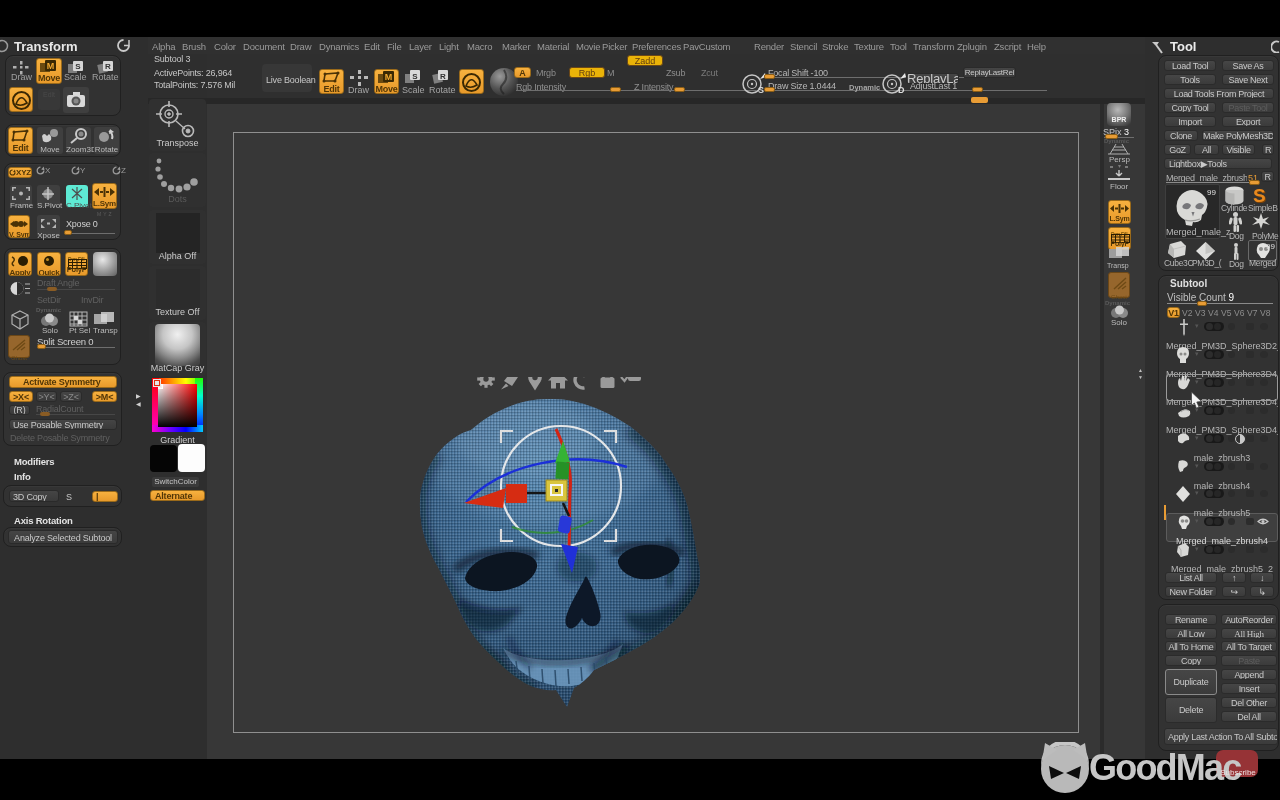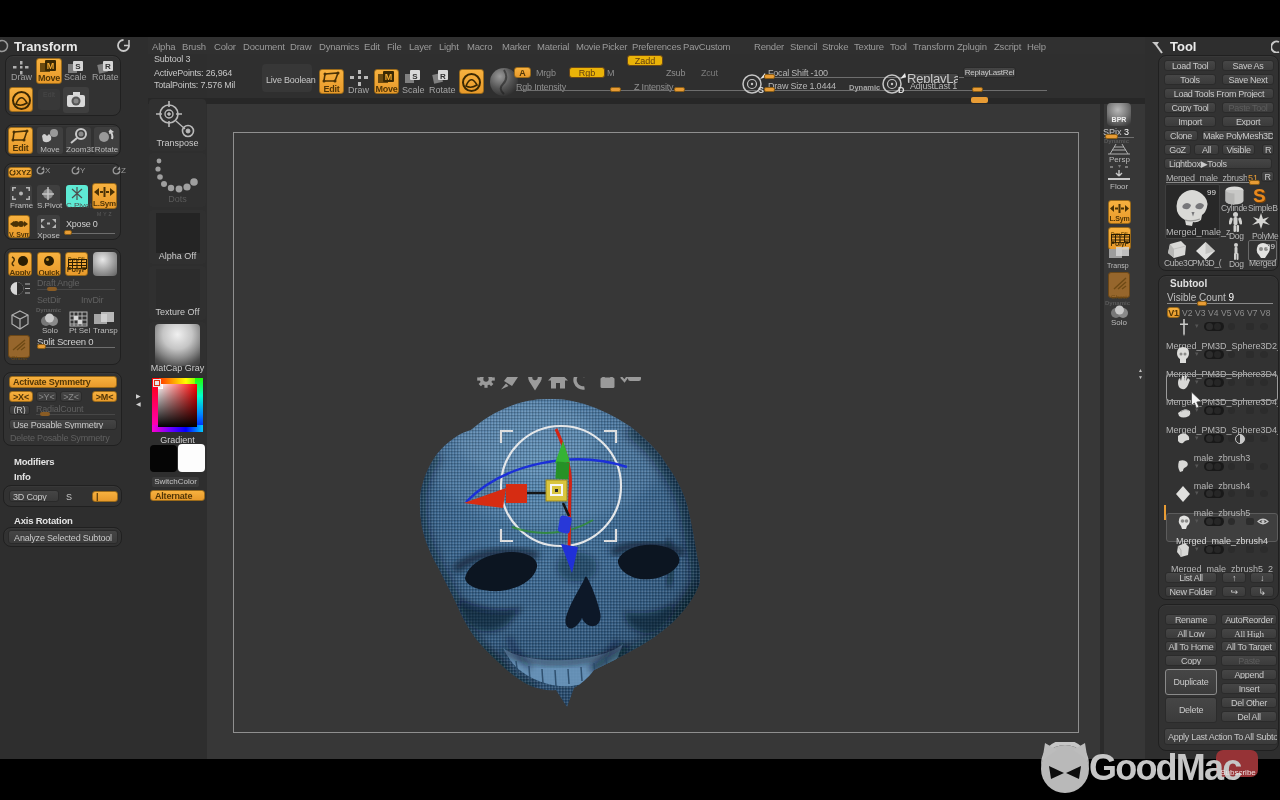--- a/index.html
+++ b/index.html
@@ -474,21 +474,21 @@
         <rect x="8" y="1" width="13" height="10" fill="#d9d9d9" opacity="0.8"></rect>
       </svg>
 <div class="abs" style="left:93px;top:289px;font-size:8px;color:#bdbdbd">Transp</div>
 <div class="wtxt" style="left:37px;top:299px;font-weight:normal;color:#d0d0d0">Split Screen 0</div>
 <div class="track" style="left:37px;top:310px;width:78px"></div>
 <div class="hdl" style="left:37px;top:307px;width:9px"></div>
 <div class="abs" style="left:8px;top:298px;width:22px;height:23px;background:#96662c;border:1px solid #6b4717;border-radius:3px"><svg width="14" height="12" style="margin:3px">
           <path d="M1 11 L13 1 M5 11 L13 4 M9 11 L13 8" stroke="#6e4a15" stroke-width="1.4"></path>
         </svg><div style="font-size:6px;color:#6e4a15;text-align:center;margin-top:-3px">Ghost</div></div>
 <div class="grp" style="left:3px;top:335px;width:119px;height:74px"></div>
-<div class="obtn" style="left:9px;top:339px;width:108px;height:12px;text-align:left;padding-left:3px;font-weight:bold">Activate Symmetry</div>
+<div class="obtn" style="left:9px;top:339px;width:108px;height:12px;text-align:left;padding-left:13px;font-weight:bold">Activate Symmetry</div>
 <div class="obtn" style="left:9px;top:354px;width:24px;height:11px;font-weight:bold">&gt;X&lt;</div>
 <div class="btn" style="left:36px;top:354px;width:21px;height:11px;color:#8a8a8a">&gt;Y&lt;</div>
 <div class="btn" style="left:60px;top:354px;width:22px;height:11px;color:#8a8a8a">&gt;Z&lt;</div>
 <div class="obtn" style="left:92px;top:354px;width:25px;height:11px;font-weight:bold">&gt;M&lt;</div>
 <div class="btn" style="left:9px;top:368px;width:21px;height:10px;line-height:9px">(R)</div>
 <div class="dimtxt" style="left:36px;top:367px">RadialCount</div>
 <div class="dtrack" style="left:36px;top:377px;width:79px"></div>
 <div class="dhdl" style="left:40px;top:375px"></div>
 <div class="btn" style="left:9px;top:382px;width:108px;height:11px;text-align:left;padding-left:3px">Use Posable Symmetry</div>
 <div class="dimtxt" style="left:10px;top:396px">Delete Posable Symmetry</div>

